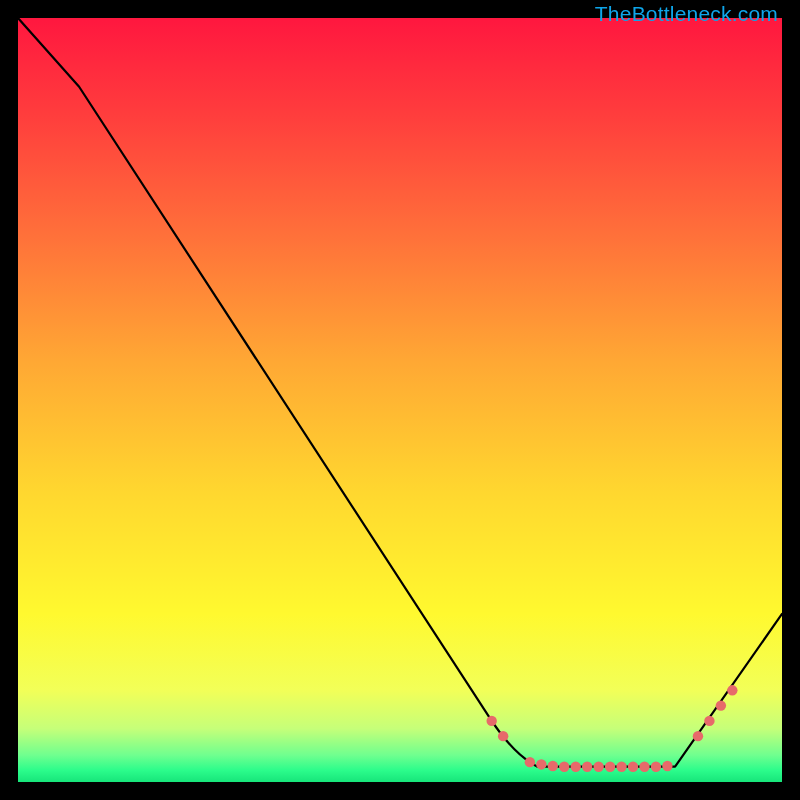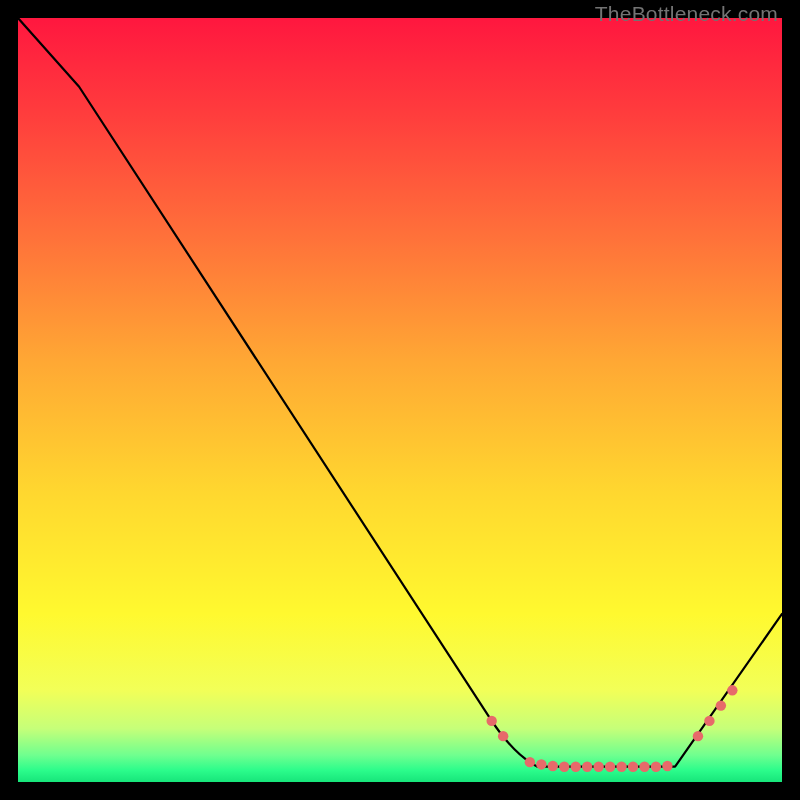--- a/index.html
+++ b/index.html
@@ -23,21 +23,21 @@
     position: absolute;
     left: 0;
     top: 0;
     width: 764px;
     height: 764px;
   }
   .watermark {
     position: absolute;
     top: 2px;
     right: 22px;
-    color: #737373;
+    color: #0ea5e9;
     font-size: 21px;
     font-weight: 500;
     letter-spacing: 0.2px;
     user-select: none;
   }
 </style>
 </head>
 <body>
 
 <div class="frame">

